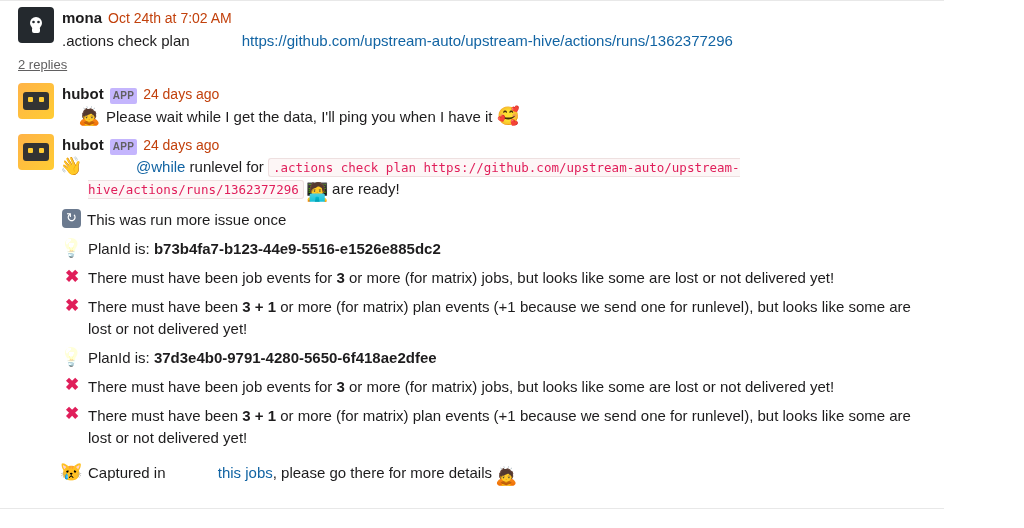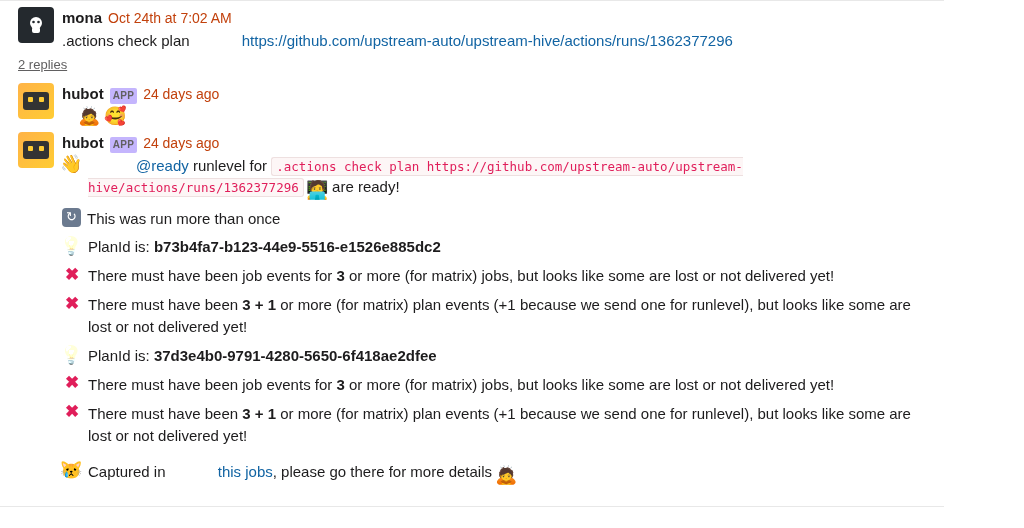--- a/index.html
+++ b/index.html
@@ -135,48 +135,49 @@
       </div>
     <div class="msg-body">
       <div class="msg-head">
         <span class="sender">hubot</span>
         <span class="app-badge">APP</span>
         <span class="ts">24 days ago</span>
       </div>
       <div class="msg-text" style="display:flex;gap:6px;align-items:flex-start;">
         <span class="reply-bar"></span>
         <span class="emoji">🙇</span>
+        <span>Please wait while I get the data, I'll ping you when I have it</span>
         <span class="emoji">🥰</span>
       </div>
     </div>
   </div>
 
   <div class="reply">
     <div class="avatar hubot">
         <div class="hubot-face"></div>
       </div>
     <div class="msg-body reply2-content">
       <div class="msg-head">
         <span class="sender">hubot</span>
         <span class="app-badge">APP</span>
         <span class="ts">24 days ago</span>
       </div>
 
       <div class="msg-text">
         <div class="para first">
           <span class="emoji">👋</span>
           <span class="txt">
-            <a class="link">@ready</a><span> runlevel for </span><span class="inline-code">.actions check plan https://github.com/upstream-auto/upstream-hive/actions/runs/1362377296</span>
+            <a class="link">@while</a><span> runlevel for </span><span class="inline-code">.actions check plan https://github.com/upstream-auto/upstream-hive/actions/runs/1362377296</span>
             <span class="emoji">🧑‍💻</span><span> are ready!</span>
           </span>
         </div>
 
         <div class="para">
           <span class="emoji sq">↻</span>
-          <span class="txt">This was run more than once</span>
+          <span class="txt">This was run more issue once</span>
         </div>
 
         <div class="para">
           <span class="emoji bulb"></span>
           <span class="txt"><span>PlanId is: </span><span class="bold">b73b4fa7-b123-44e9-5516-e1526e885dc2</span></span>
         </div>
 
         <div class="para">
           <span class="emoji x"></span>
           <span class="txt"><span>There must have been job events for </span><span class="bold">3</span><span> or more (for matrix) jobs, but looks like some are lost or not delivered yet!</span></span>

